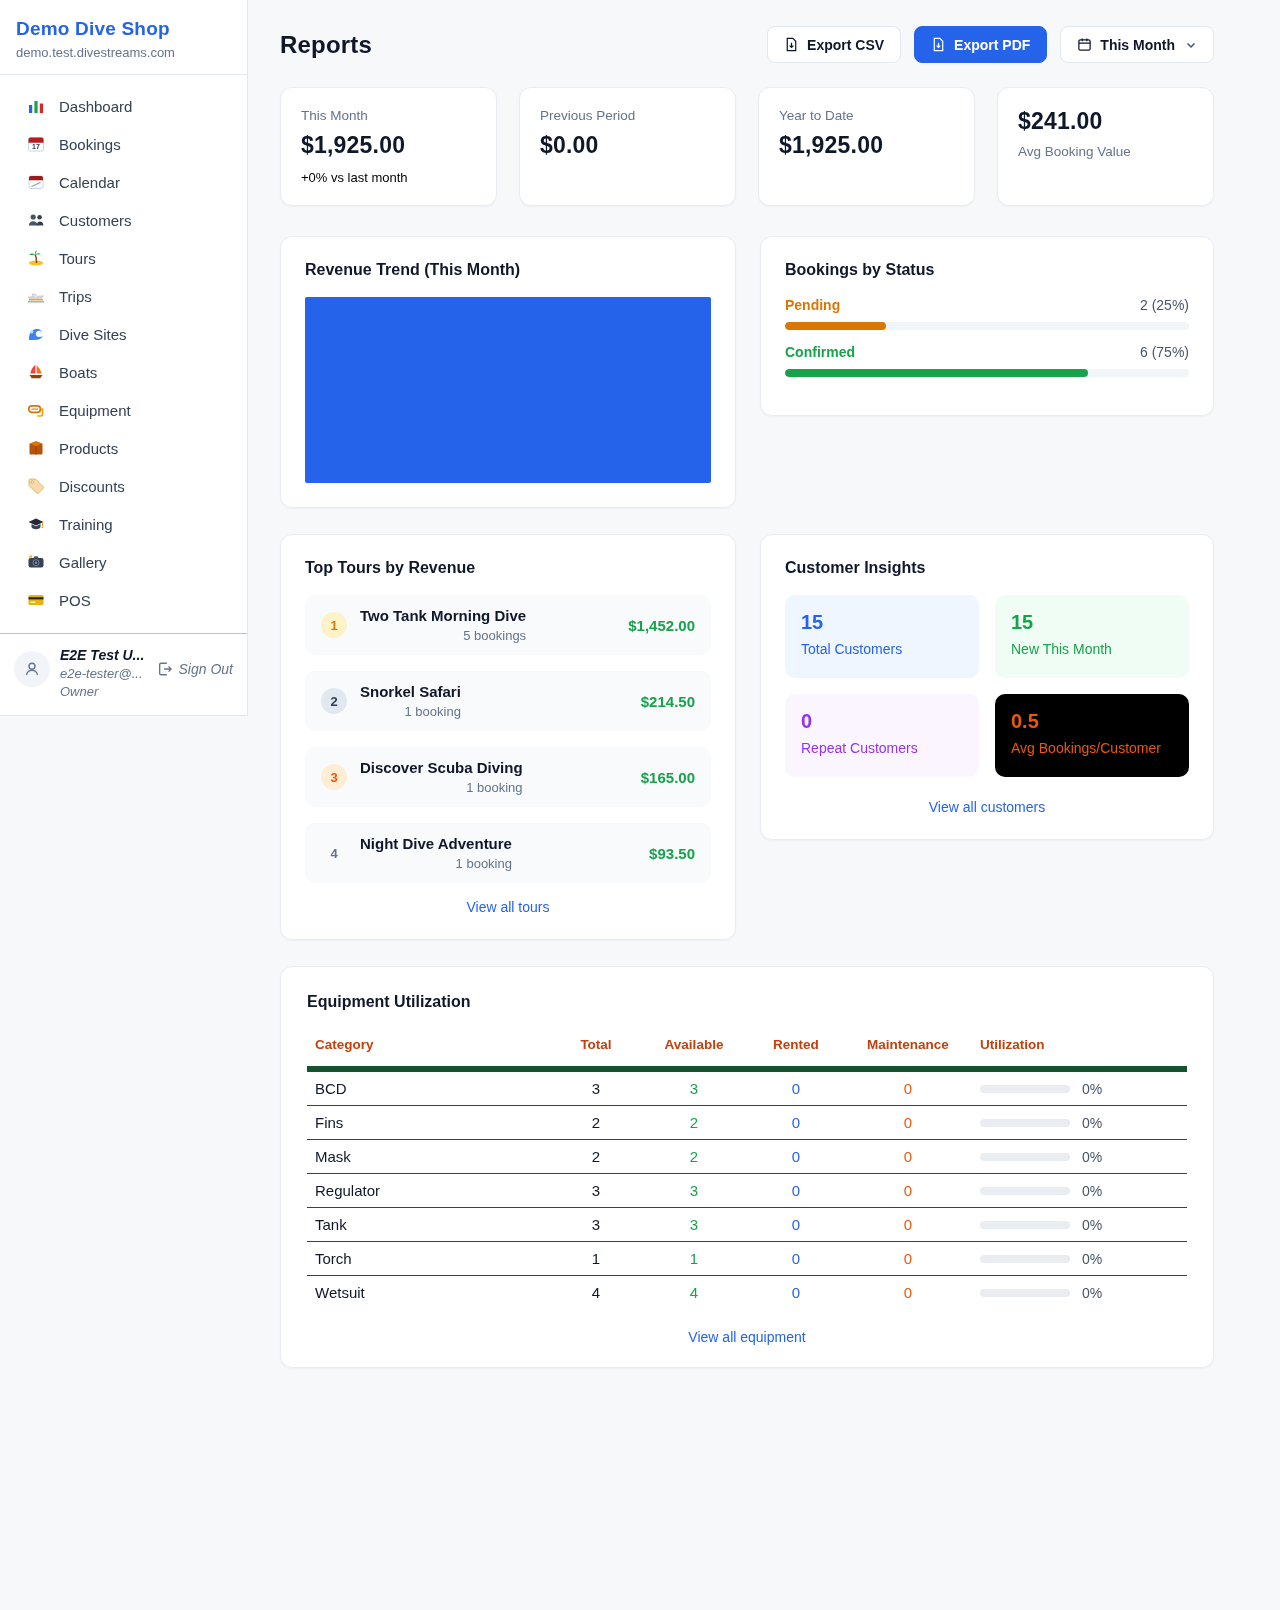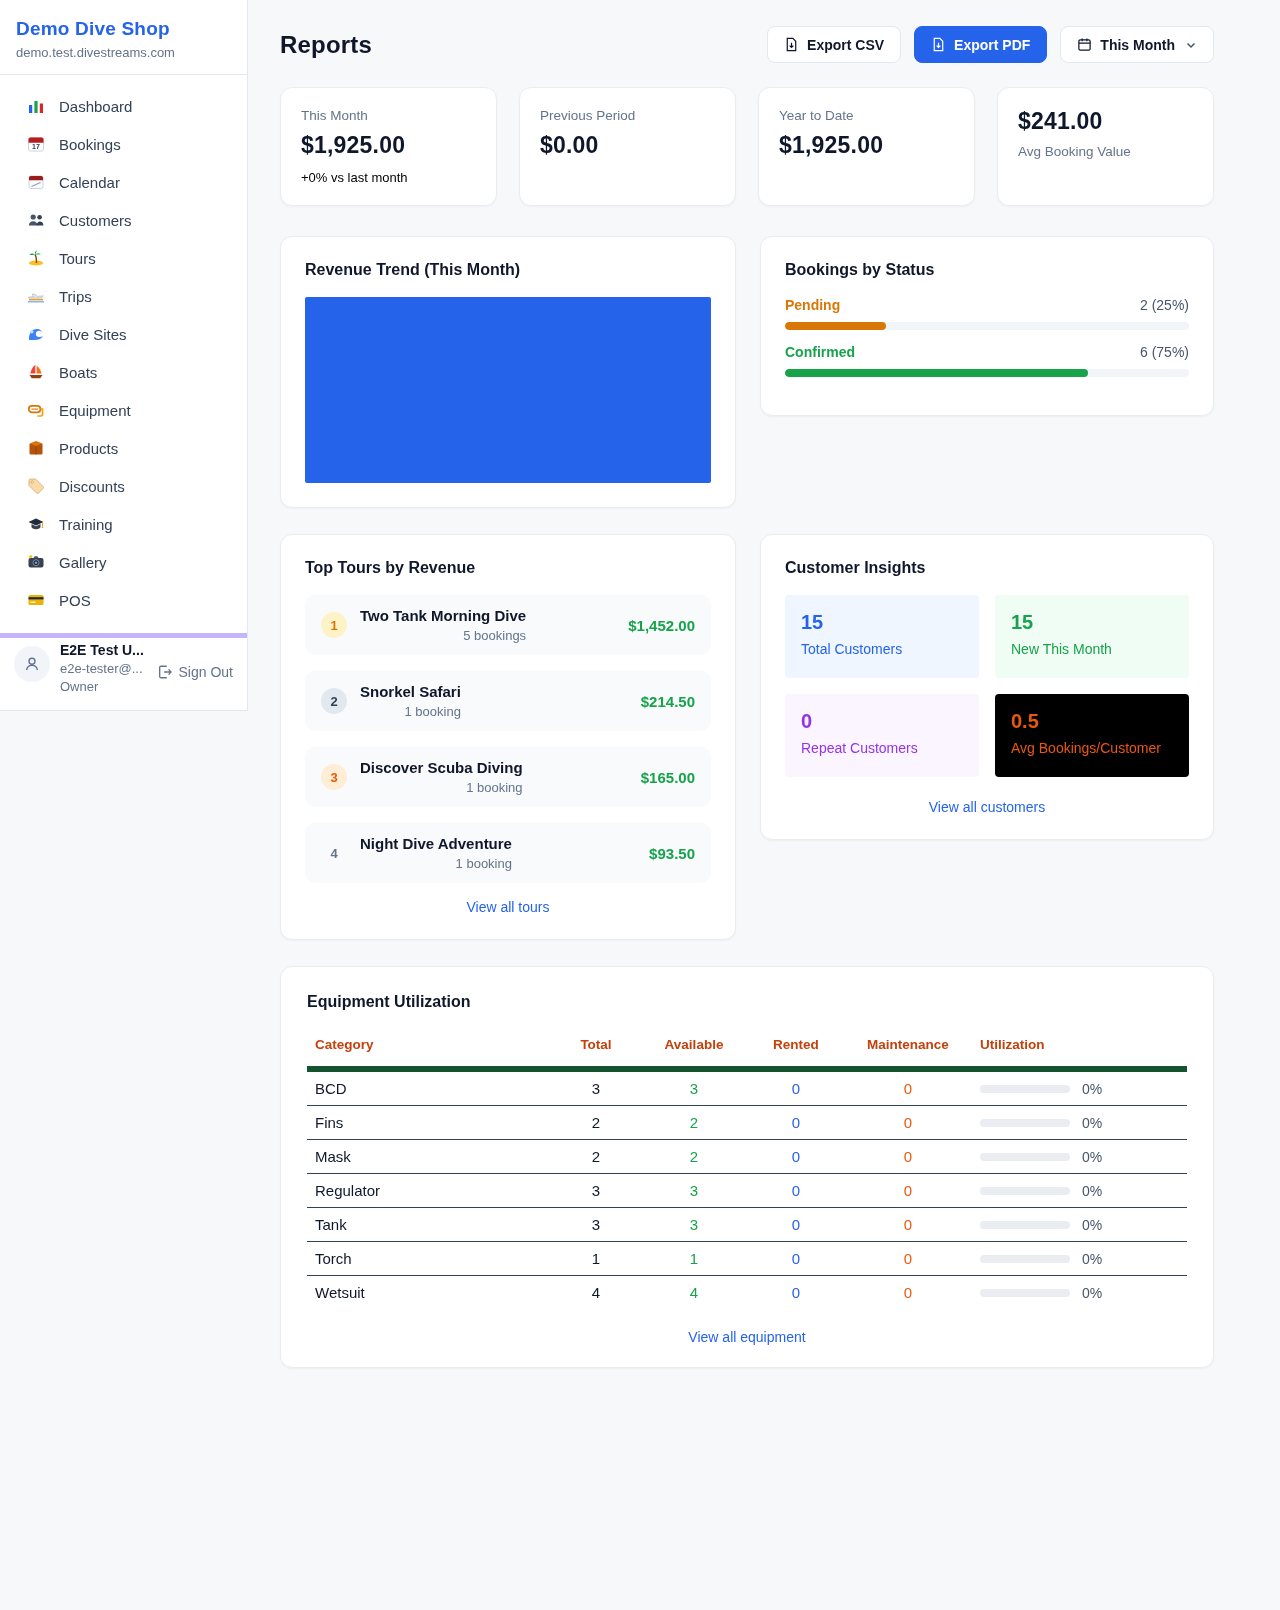--- a/index.html
+++ b/index.html
@@ -24,36 +24,36 @@
   .shop-domain { margin-top:5px; font-size:13px; color:#64748b; }
   .side-divider { border-top:1px solid #e2e8f0; }
   .nav { padding:12px 0 14px; }
   .nav-item {
     display:flex; align-items:center; gap:13px;
     padding:10px 26px; font-size:15px; color:#334155; cursor:pointer;
   }
   .nav-ic { width:20px; height:18px; display:inline-flex; align-items:center; justify-content:center; flex:0 0 20px; }
   .nav-ic svg { width:18px; height:18px; }
   .side-footer {
-    border-top:5px solid #c4b5fd;
-    padding:4px 14px 16px;
-    display:flex; align-items:flex-start; gap:10px;
+    border-top:1px solid #c4b5fd;
+    padding:13px 14px 16px;
+    display:flex; align-items:flex-start; gap:10px;font-style:italic;
   }
   .avatar {
     width:36px; height:36px; border-radius:50%;
     background:#f1f5f9; display:flex; align-items:center; justify-content:center; flex:0 0 36px;
     margin-top:4px;
   }
   .user-info { min-width:0; }
   .user-name { font-size:14px; font-weight:bold; white-space:nowrap; }
   .user-email { font-size:13px; color:#64748b; margin-top:3px; white-space:nowrap; }
   .user-role { font-size:13px; color:#64748b; margin-top:3px; }
   .signout {
     margin-left:auto; display:flex; align-items:center; gap:6px;
-    color:#64748b; font-size:14px; cursor:pointer; margin-top:22px; white-space:nowrap;
+    color:#64748b; font-size:14px; cursor:pointer; margin-top:14px; white-space:nowrap;
   }
   
   .main { margin-left:248px; padding:26px 66px 40px 32px; }
   .page-head { display:flex; align-items:center; justify-content:space-between; margin-bottom:24px; }
   .page-title { font-size:24px; font-weight:bold; letter-spacing:.2px; }
   .head-actions { display:flex; gap:13px; }
   .btn {
     height:37px; padding:0 16px; border-radius:8px;
     border:1px solid #e2e8f0; background:#fff;
     font-size:14px; font-weight:bold; color:#0f172a;
@@ -103,21 +103,21 @@
   }
   .rank.r1 { background:#fef3c7; color:#d97706; }
   .rank.r2 { background:#e2e8f0; color:#334155; }
   .rank.r3 { background:#ffedd5; color:#ea580c; }
   .tour-name { font-size:15px; font-weight:bold; }
   .tour-sub { font-size:13px; color:#64748b; margin-top:4px;text-align:right; }
   .tour-rev { margin-left:auto; font-size:15px; font-weight:bold; color:#16a34a; }
   .view-link { display:block; text-align:center; color:#2563eb; font-size:14px; text-decoration:none; margin-top:6px; cursor:pointer; }
   
   .insight-grid { display:grid; grid-template-columns:1fr 1fr; gap:16px; margin-bottom:22px; }
-  .tile { border-radius:4px; padding:16px; min-height:83px; }
+  .tile { border-radius:10px; padding:16px; min-height:83px; }
   .tile-value { font-size:20px; font-weight:bold; }
   .tile-label { font-size:14px; margin-top:7px; }
   .tile-blue { background:#eff6ff; color:#2563eb; }
   .tile-green { background:#f0fdf4; color:#16a34a; }
   .tile-purple { background:#faf5ff; color:#9333ea; }
   .tile-orange { background:#000000; color:#ea580c; }
   
   .equip-card { padding:26px 26px 22px; }
   table { width:100%; border-collapse:collapse; }
   th {

